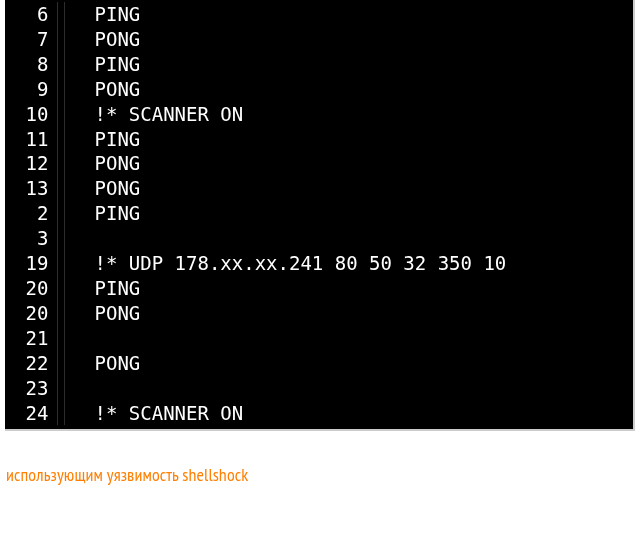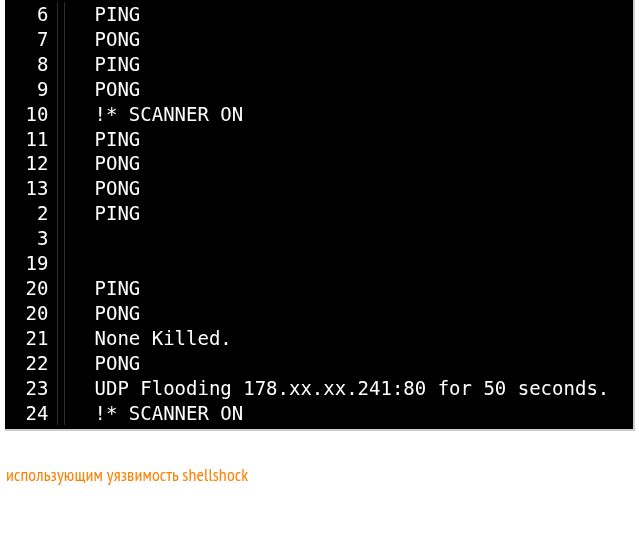--- a/index.html
+++ b/index.html
@@ -62,25 +62,25 @@
       <div class="row"><span class="gutter">6</span><span class="divider"></span><span class="content">PING</span></div>
       <div class="row"><span class="gutter">7</span><span class="divider"></span><span class="content">PONG</span></div>
       <div class="row"><span class="gutter">8</span><span class="divider"></span><span class="content">PING</span></div>
       <div class="row"><span class="gutter">9</span><span class="divider"></span><span class="content">PONG</span></div>
       <div class="row"><span class="gutter">10</span><span class="divider"></span><span class="content">!* SCANNER ON</span></div>
       <div class="row"><span class="gutter">11</span><span class="divider"></span><span class="content">PING</span></div>
       <div class="row"><span class="gutter">12</span><span class="divider"></span><span class="content">PONG</span></div>
       <div class="row"><span class="gutter">13</span><span class="divider"></span><span class="content">PONG</span></div>
       <div class="row"><span class="gutter">2</span><span class="divider"></span><span class="content">PING</span></div>
       <div class="row"><span class="gutter">3</span><span class="divider"></span></div>
-      <div class="row"><span class="gutter">19</span><span class="divider"></span></div>
+      <div class="row"><span class="gutter">19</span><span class="divider"></span><span class="content">!* UDP 178.xx.xx.241 80 50 32 350 10</span></div>
       <div class="row"><span class="gutter">20</span><span class="divider"></span><span class="content">PING</span></div>
       <div class="row"><span class="gutter">20</span><span class="divider"></span><span class="content">PONG</span></div>
-      <div class="row"><span class="gutter">21</span><span class="divider"></span><span class="content">None Killed.</span></div>
+      <div class="row"><span class="gutter">21</span><span class="divider"></span></div>
       <div class="row"><span class="gutter">22</span><span class="divider"></span><span class="content">PONG</span></div>
-      <div class="row"><span class="gutter">23</span><span class="divider"></span><span class="content">UDP Flooding 178.xx.xx.241:80 for 50 seconds.</span></div>
+      <div class="row"><span class="gutter">23</span><span class="divider"></span></div>
       <div class="row"><span class="gutter">24</span><span class="divider"></span><span class="content">!* SCANNER ON</span></div>
     </div>
   <div class="caption">
     <br>
     <span>использующим уязвимость shellshock</span>
   </div>
 </div>
 
 </body></html>

